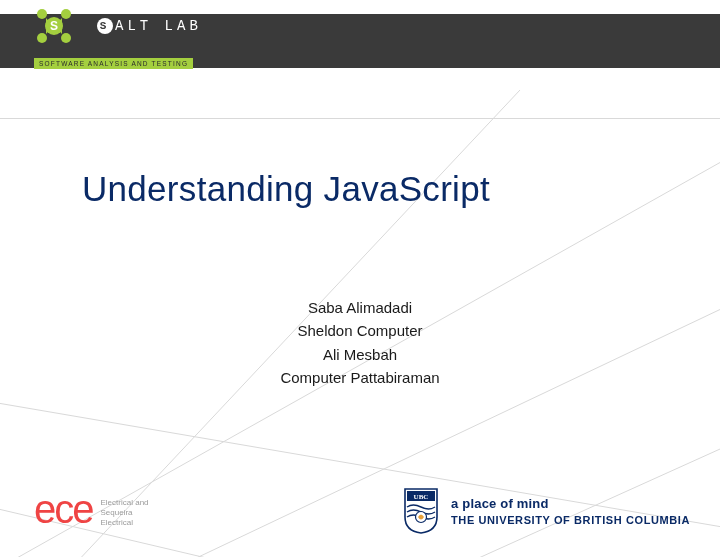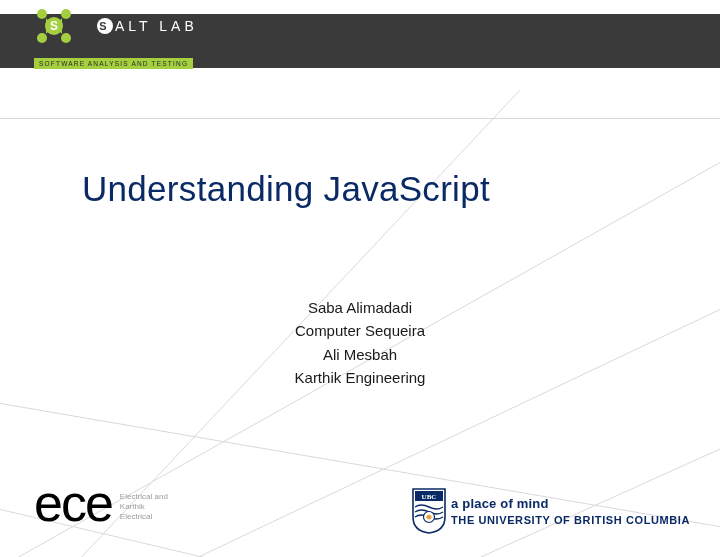--- a/index.html
+++ b/index.html
@@ -5,34 +5,34 @@
   * { margin: 0; padding: 0; box-sizing: border-box; }
   html, body { width: 720px; height: 557px; overflow: hidden; background: #fff; font-family: "Segoe UI", "Helvetica Neue", Arial, sans-serif; }
   .slide { position: relative; width: 720px; height: 557px; background: #ffffff; }
   svg.bg { position: absolute; inset: 0; width: 720px; height: 557px; pointer-events: none; }
 
   
   .header-bar { position: absolute; left: 0; top: 14px; width: 720px; height: 54px; background: #3a3a3a; }
   .salt-logo { position: absolute; left: 34px; top: 6px; display: flex; align-items: center; gap: 6px; z-index: 2; }
   .salt-mark { width: 40px; height: 40px; position: relative; }
   .salt-mark svg { width: 40px; height: 40px; }
-  .salt-text { color: #fff; font-size: 14px; letter-spacing: 4px; font-weight: 300; font-family: Liberation Sans, sans-serif; padding-left: 17px; }
+  .salt-text { color: #fff; font-size: 14px; letter-spacing: 4px; font-weight: 300; font-family: Liberation Mono, monospace; padding-left: 17px; }
   .salt-s { display:inline-flex; width:16px; height:16px; border-radius:50%; background:#fff; color:#3a3a3a; font-weight:700; font-size:11px; align-items:center; justify-content:center; margin-right:2px; vertical-align: 1px;}
   .salt-sub { position:absolute; left:34px; top:58px; background:#a4cf3f; color:#2a2a2a; font-size:6.5px; letter-spacing:1.2px; padding:2px 5px; font-family: Verdana, sans-serif; z-index:2;}
   .hr { position:absolute; left:0; top:118px; width:720px; height:1px; background:#d9d9d9; }
 
   .title { position: absolute; left: 0; width: 572px; top: 168px; text-align: center; color: #0a2a66; font-weight: 400; font-size: 35px; line-height: 1.22; letter-spacing: 0.3px; }
   .authors { position: absolute; left: 0; width: 720px; top: 296px; text-align: center; color: #1a1a1a; font-size: 15px; line-height: 1.55; }
 
   
   .footer { position: absolute; left: 0; bottom: 0; width: 720px; height: 90px; }
   .ece { position: absolute; left: 34px; bottom: 28px; display:flex; align-items:center; gap:8px;}
-  .ece-word { font-family: "Trebuchet MS", sans-serif; font-size: 52px; letter-spacing: -2px; font-weight: 400; color:#000000; line-height:1;}
+  .ece-word { font-family: "Trebuchet MS", sans-serif; font-size: 40px; letter-spacing: -2px; font-weight: 400; color:#ef4444; line-height:1;}
   .ece-sub { color:#9b9b9b; font-size:8px; line-height:1.25;margin-top:8px; }
-  .ubc { position:absolute; right:30px; bottom:22px; display:flex; align-items:center; gap:4px;}
+  .ubc { position:absolute; right:30px; bottom:22px; display:flex; align-items:center; gap:12px;}
   .ubc-crest { width:36px; height:48px; }
   .ubc-text .t1 { color:#0a2a66; font-size:13px; font-weight:700; letter-spacing:0.2px;}
   .ubc-text .t2 { color:#0a2a66; font-size:11px; font-weight:700; letter-spacing:0.6px; margin-top:3px;}
 </style>
 </head>
 <body>
 
 <div class="slide">
 
   <svg class="bg" viewBox="0 0 720 557" preserveAspectRatio="none">
@@ -69,31 +69,31 @@
   <div class="salt-sub">SOFTWARE ANALYSIS AND TESTING</div>
 
   <div class="hr"></div>
 
   <div class="title">
     <div>Understanding JavaScript</div>
   </div>
 
   <div class="authors">
     <div>Saba Alimadadi</div>
-    <div>Computer Sequeira</div>
+    <div>Sheldon Computer</div>
     <div>Ali Mesbah</div>
-    <div>Karthik Engineering</div>
+    <div>Computer Pattabiraman</div>
   </div>
 
   <div class="footer">
     <div class="ece">
       <div class="ece-word">ece</div>
       <div class="ece-sub">
         <div>Electrical and</div>
-        <div>Karthik</div>
+        <div>Sequeira</div>
         <div>Electrical</div>
       </div>
     </div>
 
     <div class="ubc">
       <svg class="ubc-crest" viewBox="0 0 36 48">
         <path d="M2 2 H34 V30 Q34 44 18 46 Q2 44 2 30 Z" fill="#fff" stroke="#0a2a66" stroke-width="1.6"></path>
         <rect x="4" y="4" width="28" height="10" fill="#0a2a66"></rect>
         <text x="18" y="12" text-anchor="middle" fill="#fff" font-size="7" font-weight="700" font-family="Georgia">UBC</text>
         <path d="M4 20 Q10 16 18 20 T32 20" stroke="#0a2a66" stroke-width="1.4" fill="none"></path>

